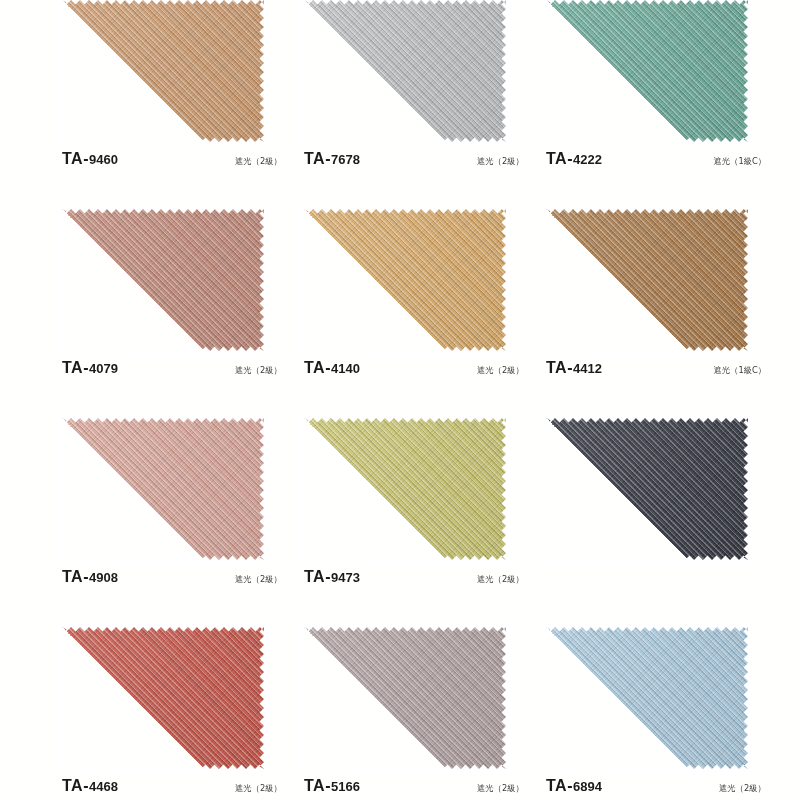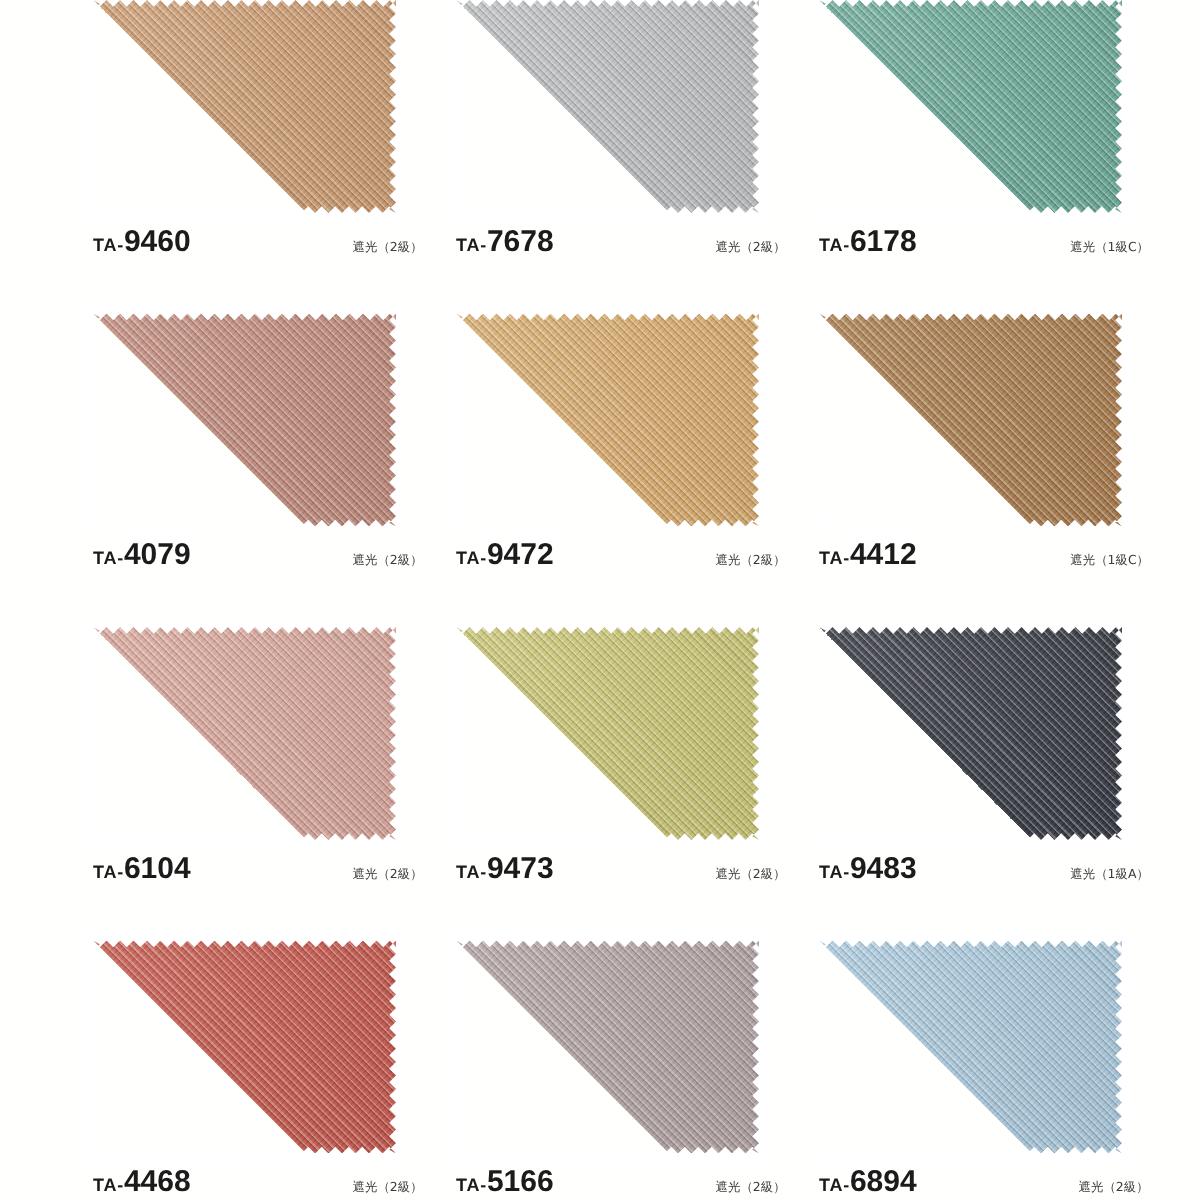--- a/index.html
+++ b/index.html
@@ -125,25 +125,25 @@
   }
 
   .code {
     font-family: "Liberation Sans", sans-serif;
     font-weight: bold;
     color: #1b1b1b;
     letter-spacing: 0px;
     white-space: nowrap;
   }
   .code .pfx {
-    font-size: 12px;
+    font-size: 16px;
     letter-spacing: 0.5px;
   }
   .code .num {
-    font-size: 20px;
+    font-size: 13px;
   }
 
   .grade {
     font-family: "DejaVu Sans", sans-serif;
     font-size: 9px;
     color: #3a3a3a;
     white-space: nowrap;
     transform: scale(0.92);
     transform-origin: right bottom;
   }
@@ -193,21 +193,21 @@
             <div class="base" style="background: rgb(104, 168, 150);"></div>
             <div class="weave"></div>
             <div class="weave2"></div>
             <div class="shade"></div>
           </div>
           <svg class="pink-edge" viewBox="-6 -6 214 154" width="214" height="154">
             <path d="M -6 -6 L 208 -6 L 208 148 L -6 148 Z M 0.00 0.00 L 4.50 4.50 L 9.00 0.00 L 13.50 4.50 L 18.00 0.00 L 22.50 4.50 L 27.00 0.00 L 31.50 4.50 L 36.00 0.00 L 40.50 4.50 L 45.00 0.00 L 49.50 4.50 L 54.00 0.00 L 58.50 4.50 L 63.00 0.00 L 67.50 4.50 L 72.00 0.00 L 76.50 4.50 L 81.00 0.00 L 85.50 4.50 L 90.00 0.00 L 94.50 4.50 L 99.00 0.00 L 103.50 4.50 L 108.00 0.00 L 112.50 4.50 L 117.00 0.00 L 121.50 4.50 L 126.00 0.00 L 130.50 4.50 L 135.00 0.00 L 139.50 4.50 L 144.00 0.00 L 148.50 4.50 L 153.00 0.00 L 157.50 4.50 L 162.00 0.00 L 166.50 4.50 L 171.00 0.00 L 175.50 4.50 L 180.00 0.00 L 184.50 4.50 L 189.00 0.00 L 193.50 4.50 L 198.00 0.00 L 202.00 4.50 L 202.00 0.00 L 197.50 4.50 L 202.00 9.00 L 197.50 13.50 L 202.00 18.00 L 197.50 22.50 L 202.00 27.00 L 197.50 31.50 L 202.00 36.00 L 197.50 40.50 L 202.00 45.00 L 197.50 49.50 L 202.00 54.00 L 197.50 58.50 L 202.00 63.00 L 197.50 67.50 L 202.00 72.00 L 197.50 76.50 L 202.00 81.00 L 197.50 85.50 L 202.00 90.00 L 197.50 94.50 L 202.00 99.00 L 197.50 103.50 L 202.00 108.00 L 197.50 112.50 L 202.00 117.00 L 197.50 121.50 L 202.00 126.00 L 197.50 130.50 L 202.00 135.00 L 197.50 139.50 L 202.00 142.00 L 197.50 137.50 L 193.00 142.00 L 188.50 137.50 L 184.00 142.00 L 179.50 137.50 L 175.00 142.00 L 170.50 137.50 L 166.00 142.00 L 161.50 137.50 L 157.00 142.00 L 152.50 137.50 L 148.00 142.00 L 143.50 137.50 L 139.00 142.00 L 134.50 137.50 L 130.00 142.00 L 125.50 137.50 L 121.00 142.00 L 116.50 137.50 L 112.00 142.00 L 107.50 137.50 L 103.00 142.00 L 98.50 137.50 L 94.00 142.00 L 89.50 137.50 L 85.00 142.00 L 80.50 137.50 L 76.00 142.00 L 71.50 137.50 L 67.00 142.00 L 62.50 137.50 L 58.00 142.00 L 53.50 137.50 L 49.00 142.00 L 44.50 137.50 L 40.00 142.00 L 35.50 137.50 L 31.00 142.00 L 26.50 137.50 L 22.00 142.00 L 17.50 137.50 L 13.00 142.00 L 8.50 137.50 L 4.00 142.00 L 0.00 137.50 L 0.00 142.00 L 4.50 137.50 L 0.00 133.00 L 4.50 128.50 L 0.00 124.00 L 4.50 119.50 L 0.00 115.00 L 4.50 110.50 L 0.00 106.00 L 4.50 101.50 L 0.00 97.00 L 4.50 92.50 L 0.00 88.00 L 4.50 83.50 L 0.00 79.00 L 4.50 74.50 L 0.00 70.00 L 4.50 65.50 L 0.00 61.00 L 4.50 56.50 L 0.00 52.00 L 4.50 47.50 L 0.00 43.00 L 4.50 38.50 L 0.00 34.00 L 4.50 29.50 L 0.00 25.00 L 4.50 20.50 L 0.00 16.00 L 4.50 11.50 L 0.00 7.00 L 4.50 2.50 Z" fill="#ffffff" fill-rule="evenodd"></path>
           </svg>
         </div>
         <div class="caption">
-          <div class="code"><span class="pfx">TA-</span><span class="num">6178</span></div>
+          <div class="code"><span class="pfx">TA-</span><span class="num">4222</span></div>
           <div class="grade">遮光（1級C）</div>
         </div>
       </div>
       <div class="cell">
         <div class="swatch-wrap">
           <div class="swatch">
             <div class="base" style="background: rgb(192, 136, 120);"></div>
             <div class="weave"></div>
             <div class="weave2"></div>
             <div class="shade"></div>
@@ -227,21 +227,21 @@
             <div class="base" style="background: rgb(216, 169, 104);"></div>
             <div class="weave"></div>
             <div class="weave2"></div>
             <div class="shade"></div>
           </div>
           <svg class="pink-edge" viewBox="-6 -6 214 154" width="214" height="154">
             <path d="M -6 -6 L 208 -6 L 208 148 L -6 148 Z M 0.00 0.00 L 4.50 4.50 L 9.00 0.00 L 13.50 4.50 L 18.00 0.00 L 22.50 4.50 L 27.00 0.00 L 31.50 4.50 L 36.00 0.00 L 40.50 4.50 L 45.00 0.00 L 49.50 4.50 L 54.00 0.00 L 58.50 4.50 L 63.00 0.00 L 67.50 4.50 L 72.00 0.00 L 76.50 4.50 L 81.00 0.00 L 85.50 4.50 L 90.00 0.00 L 94.50 4.50 L 99.00 0.00 L 103.50 4.50 L 108.00 0.00 L 112.50 4.50 L 117.00 0.00 L 121.50 4.50 L 126.00 0.00 L 130.50 4.50 L 135.00 0.00 L 139.50 4.50 L 144.00 0.00 L 148.50 4.50 L 153.00 0.00 L 157.50 4.50 L 162.00 0.00 L 166.50 4.50 L 171.00 0.00 L 175.50 4.50 L 180.00 0.00 L 184.50 4.50 L 189.00 0.00 L 193.50 4.50 L 198.00 0.00 L 202.00 4.50 L 202.00 0.00 L 197.50 4.50 L 202.00 9.00 L 197.50 13.50 L 202.00 18.00 L 197.50 22.50 L 202.00 27.00 L 197.50 31.50 L 202.00 36.00 L 197.50 40.50 L 202.00 45.00 L 197.50 49.50 L 202.00 54.00 L 197.50 58.50 L 202.00 63.00 L 197.50 67.50 L 202.00 72.00 L 197.50 76.50 L 202.00 81.00 L 197.50 85.50 L 202.00 90.00 L 197.50 94.50 L 202.00 99.00 L 197.50 103.50 L 202.00 108.00 L 197.50 112.50 L 202.00 117.00 L 197.50 121.50 L 202.00 126.00 L 197.50 130.50 L 202.00 135.00 L 197.50 139.50 L 202.00 142.00 L 197.50 137.50 L 193.00 142.00 L 188.50 137.50 L 184.00 142.00 L 179.50 137.50 L 175.00 142.00 L 170.50 137.50 L 166.00 142.00 L 161.50 137.50 L 157.00 142.00 L 152.50 137.50 L 148.00 142.00 L 143.50 137.50 L 139.00 142.00 L 134.50 137.50 L 130.00 142.00 L 125.50 137.50 L 121.00 142.00 L 116.50 137.50 L 112.00 142.00 L 107.50 137.50 L 103.00 142.00 L 98.50 137.50 L 94.00 142.00 L 89.50 137.50 L 85.00 142.00 L 80.50 137.50 L 76.00 142.00 L 71.50 137.50 L 67.00 142.00 L 62.50 137.50 L 58.00 142.00 L 53.50 137.50 L 49.00 142.00 L 44.50 137.50 L 40.00 142.00 L 35.50 137.50 L 31.00 142.00 L 26.50 137.50 L 22.00 142.00 L 17.50 137.50 L 13.00 142.00 L 8.50 137.50 L 4.00 142.00 L 0.00 137.50 L 0.00 142.00 L 4.50 137.50 L 0.00 133.00 L 4.50 128.50 L 0.00 124.00 L 4.50 119.50 L 0.00 115.00 L 4.50 110.50 L 0.00 106.00 L 4.50 101.50 L 0.00 97.00 L 4.50 92.50 L 0.00 88.00 L 4.50 83.50 L 0.00 79.00 L 4.50 74.50 L 0.00 70.00 L 4.50 65.50 L 0.00 61.00 L 4.50 56.50 L 0.00 52.00 L 4.50 47.50 L 0.00 43.00 L 4.50 38.50 L 0.00 34.00 L 4.50 29.50 L 0.00 25.00 L 4.50 20.50 L 0.00 16.00 L 4.50 11.50 L 0.00 7.00 L 4.50 2.50 Z" fill="#ffffff" fill-rule="evenodd"></path>
           </svg>
         </div>
         <div class="caption">
-          <div class="code"><span class="pfx">TA-</span><span class="num">9472</span></div>
+          <div class="code"><span class="pfx">TA-</span><span class="num">4140</span></div>
           <div class="grade">遮光（2級）</div>
         </div>
       </div>
       <div class="cell">
         <div class="swatch-wrap">
           <div class="swatch">
             <div class="base" style="background: rgb(168, 120, 72);"></div>
             <div class="weave"></div>
             <div class="weave2"></div>
             <div class="shade"></div>
@@ -261,21 +261,21 @@
             <div class="base" style="background: rgb(216, 164, 152);"></div>
             <div class="weave"></div>
             <div class="weave2"></div>
             <div class="shade"></div>
           </div>
           <svg class="pink-edge" viewBox="-6 -6 214 154" width="214" height="154">
             <path d="M -6 -6 L 208 -6 L 208 148 L -6 148 Z M 0.00 0.00 L 4.50 4.50 L 9.00 0.00 L 13.50 4.50 L 18.00 0.00 L 22.50 4.50 L 27.00 0.00 L 31.50 4.50 L 36.00 0.00 L 40.50 4.50 L 45.00 0.00 L 49.50 4.50 L 54.00 0.00 L 58.50 4.50 L 63.00 0.00 L 67.50 4.50 L 72.00 0.00 L 76.50 4.50 L 81.00 0.00 L 85.50 4.50 L 90.00 0.00 L 94.50 4.50 L 99.00 0.00 L 103.50 4.50 L 108.00 0.00 L 112.50 4.50 L 117.00 0.00 L 121.50 4.50 L 126.00 0.00 L 130.50 4.50 L 135.00 0.00 L 139.50 4.50 L 144.00 0.00 L 148.50 4.50 L 153.00 0.00 L 157.50 4.50 L 162.00 0.00 L 166.50 4.50 L 171.00 0.00 L 175.50 4.50 L 180.00 0.00 L 184.50 4.50 L 189.00 0.00 L 193.50 4.50 L 198.00 0.00 L 202.00 4.50 L 202.00 0.00 L 197.50 4.50 L 202.00 9.00 L 197.50 13.50 L 202.00 18.00 L 197.50 22.50 L 202.00 27.00 L 197.50 31.50 L 202.00 36.00 L 197.50 40.50 L 202.00 45.00 L 197.50 49.50 L 202.00 54.00 L 197.50 58.50 L 202.00 63.00 L 197.50 67.50 L 202.00 72.00 L 197.50 76.50 L 202.00 81.00 L 197.50 85.50 L 202.00 90.00 L 197.50 94.50 L 202.00 99.00 L 197.50 103.50 L 202.00 108.00 L 197.50 112.50 L 202.00 117.00 L 197.50 121.50 L 202.00 126.00 L 197.50 130.50 L 202.00 135.00 L 197.50 139.50 L 202.00 142.00 L 197.50 137.50 L 193.00 142.00 L 188.50 137.50 L 184.00 142.00 L 179.50 137.50 L 175.00 142.00 L 170.50 137.50 L 166.00 142.00 L 161.50 137.50 L 157.00 142.00 L 152.50 137.50 L 148.00 142.00 L 143.50 137.50 L 139.00 142.00 L 134.50 137.50 L 130.00 142.00 L 125.50 137.50 L 121.00 142.00 L 116.50 137.50 L 112.00 142.00 L 107.50 137.50 L 103.00 142.00 L 98.50 137.50 L 94.00 142.00 L 89.50 137.50 L 85.00 142.00 L 80.50 137.50 L 76.00 142.00 L 71.50 137.50 L 67.00 142.00 L 62.50 137.50 L 58.00 142.00 L 53.50 137.50 L 49.00 142.00 L 44.50 137.50 L 40.00 142.00 L 35.50 137.50 L 31.00 142.00 L 26.50 137.50 L 22.00 142.00 L 17.50 137.50 L 13.00 142.00 L 8.50 137.50 L 4.00 142.00 L 0.00 137.50 L 0.00 142.00 L 4.50 137.50 L 0.00 133.00 L 4.50 128.50 L 0.00 124.00 L 4.50 119.50 L 0.00 115.00 L 4.50 110.50 L 0.00 106.00 L 4.50 101.50 L 0.00 97.00 L 4.50 92.50 L 0.00 88.00 L 4.50 83.50 L 0.00 79.00 L 4.50 74.50 L 0.00 70.00 L 4.50 65.50 L 0.00 61.00 L 4.50 56.50 L 0.00 52.00 L 4.50 47.50 L 0.00 43.00 L 4.50 38.50 L 0.00 34.00 L 4.50 29.50 L 0.00 25.00 L 4.50 20.50 L 0.00 16.00 L 4.50 11.50 L 0.00 7.00 L 4.50 2.50 Z" fill="#ffffff" fill-rule="evenodd"></path>
           </svg>
         </div>
         <div class="caption">
-          <div class="code"><span class="pfx">TA-</span><span class="num">6104</span></div>
+          <div class="code"><span class="pfx">TA-</span><span class="num">4908</span></div>
           <div class="grade">遮光（2級）</div>
         </div>
       </div>
       <div class="cell">
         <div class="swatch-wrap">
           <div class="swatch">
             <div class="base" style="background: rgb(200, 196, 112);"></div>
             <div class="weave"></div>
             <div class="weave2"></div>
             <div class="shade"></div>
@@ -293,24 +293,20 @@
         <div class="swatch-wrap">
           <div class="swatch">
             <div class="base" style="background: rgb(50, 53, 63);"></div>
             <div class="weave"></div>
             <div class="weave2"></div>
             <div class="shade"></div>
           </div>
           <svg class="pink-edge" viewBox="-6 -6 214 154" width="214" height="154">
             <path d="M -6 -6 L 208 -6 L 208 148 L -6 148 Z M 0.00 0.00 L 4.50 4.50 L 9.00 0.00 L 13.50 4.50 L 18.00 0.00 L 22.50 4.50 L 27.00 0.00 L 31.50 4.50 L 36.00 0.00 L 40.50 4.50 L 45.00 0.00 L 49.50 4.50 L 54.00 0.00 L 58.50 4.50 L 63.00 0.00 L 67.50 4.50 L 72.00 0.00 L 76.50 4.50 L 81.00 0.00 L 85.50 4.50 L 90.00 0.00 L 94.50 4.50 L 99.00 0.00 L 103.50 4.50 L 108.00 0.00 L 112.50 4.50 L 117.00 0.00 L 121.50 4.50 L 126.00 0.00 L 130.50 4.50 L 135.00 0.00 L 139.50 4.50 L 144.00 0.00 L 148.50 4.50 L 153.00 0.00 L 157.50 4.50 L 162.00 0.00 L 166.50 4.50 L 171.00 0.00 L 175.50 4.50 L 180.00 0.00 L 184.50 4.50 L 189.00 0.00 L 193.50 4.50 L 198.00 0.00 L 202.00 4.50 L 202.00 0.00 L 197.50 4.50 L 202.00 9.00 L 197.50 13.50 L 202.00 18.00 L 197.50 22.50 L 202.00 27.00 L 197.50 31.50 L 202.00 36.00 L 197.50 40.50 L 202.00 45.00 L 197.50 49.50 L 202.00 54.00 L 197.50 58.50 L 202.00 63.00 L 197.50 67.50 L 202.00 72.00 L 197.50 76.50 L 202.00 81.00 L 197.50 85.50 L 202.00 90.00 L 197.50 94.50 L 202.00 99.00 L 197.50 103.50 L 202.00 108.00 L 197.50 112.50 L 202.00 117.00 L 197.50 121.50 L 202.00 126.00 L 197.50 130.50 L 202.00 135.00 L 197.50 139.50 L 202.00 142.00 L 197.50 137.50 L 193.00 142.00 L 188.50 137.50 L 184.00 142.00 L 179.50 137.50 L 175.00 142.00 L 170.50 137.50 L 166.00 142.00 L 161.50 137.50 L 157.00 142.00 L 152.50 137.50 L 148.00 142.00 L 143.50 137.50 L 139.00 142.00 L 134.50 137.50 L 130.00 142.00 L 125.50 137.50 L 121.00 142.00 L 116.50 137.50 L 112.00 142.00 L 107.50 137.50 L 103.00 142.00 L 98.50 137.50 L 94.00 142.00 L 89.50 137.50 L 85.00 142.00 L 80.50 137.50 L 76.00 142.00 L 71.50 137.50 L 67.00 142.00 L 62.50 137.50 L 58.00 142.00 L 53.50 137.50 L 49.00 142.00 L 44.50 137.50 L 40.00 142.00 L 35.50 137.50 L 31.00 142.00 L 26.50 137.50 L 22.00 142.00 L 17.50 137.50 L 13.00 142.00 L 8.50 137.50 L 4.00 142.00 L 0.00 137.50 L 0.00 142.00 L 4.50 137.50 L 0.00 133.00 L 4.50 128.50 L 0.00 124.00 L 4.50 119.50 L 0.00 115.00 L 4.50 110.50 L 0.00 106.00 L 4.50 101.50 L 0.00 97.00 L 4.50 92.50 L 0.00 88.00 L 4.50 83.50 L 0.00 79.00 L 4.50 74.50 L 0.00 70.00 L 4.50 65.50 L 0.00 61.00 L 4.50 56.50 L 0.00 52.00 L 4.50 47.50 L 0.00 43.00 L 4.50 38.50 L 0.00 34.00 L 4.50 29.50 L 0.00 25.00 L 4.50 20.50 L 0.00 16.00 L 4.50 11.50 L 0.00 7.00 L 4.50 2.50 Z" fill="#ffffff" fill-rule="evenodd"></path>
           </svg>
-        </div>
-        <div class="caption">
-          <div class="code"><span class="pfx">TA-</span><span class="num">9483</span></div>
-          <div class="grade">遮光（1級A）</div>
         </div>
       </div>
       <div class="cell">
         <div class="swatch-wrap">
           <div class="swatch">
             <div class="base" style="background: rgb(196, 84, 72);"></div>
             <div class="weave"></div>
             <div class="weave2"></div>
             <div class="shade"></div>
           </div>

